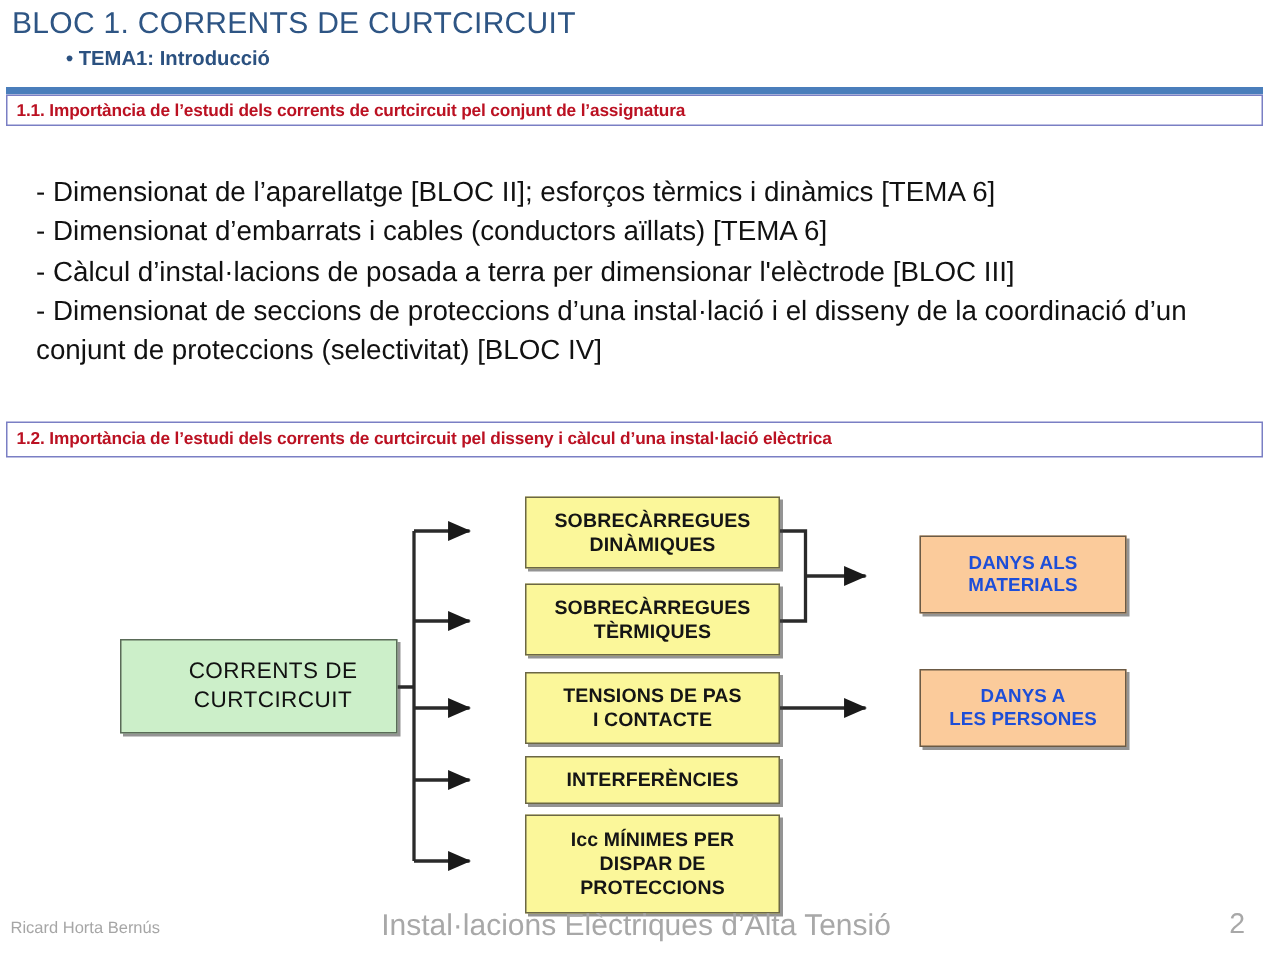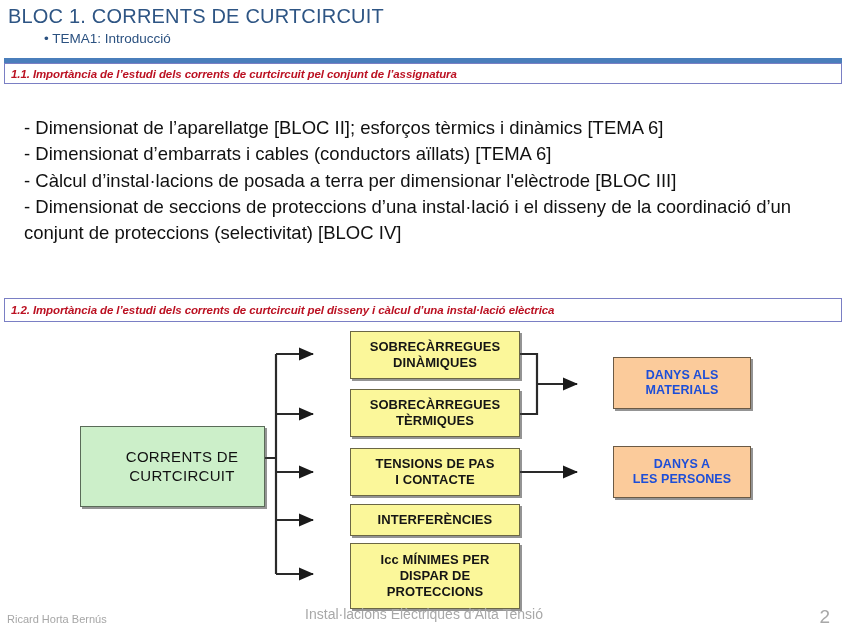--- a/index.html
+++ b/index.html
@@ -27,21 +27,21 @@
     letter-spacing: 0.2px;
     color: #2e5584;
     font-family: "Liberation Sans", sans-serif;
     white-space: nowrap;
   }
   #slide-subtitle {
     position: absolute;
     left: 44px;
     top: 31px;
     font-size: 13.5px;
-    font-weight: normal;
+    font-weight: bold;
     color: #2b5180;
     white-space: nowrap;
   }
 
   
   .section-banner {
     position: absolute;
     left: 4px;
     width: 838px;
   }
@@ -58,26 +58,25 @@
     display: flex;
     align-items: center;
     padding-left: 6px;
   }
   .banner-text {
     font-size: 11.5px;
     font-weight: bold;
     color: #bb1122;
     white-space: nowrap;
     letter-spacing: -0.1px;
-    font-style: italic;
   }
 
   #banner-1 { top: 58px; }
   #banner-2 { top: 281px; }
-  #banner-2 .banner-box { height: 24px; margin-top: 17px; }
+  #banner-2 .banner-box { height: 24px; }
 
   
   #body-list {
     position: absolute;
     left: 24px;
     top: 115px;
     width: 800px;
     font-size: 18.5px;
     color: #111111;
     line-height: 1.42;
@@ -152,21 +151,21 @@
     font-size: 11px;
     color: #a6a6a6;
     white-space: nowrap;
   }
   #footer-center {
     position: absolute;
     left: 0;
     top: 606px;
     width: 848px;
     text-align: center;
-    font-size: 14px;
+    font-size: 20px;
     color: #a8a8a8;
     white-space: nowrap;
   }
   #footer-page {
     position: absolute;
     right: 18px;
     top: 606px;
     font-size: 19px;
     color: #a8a8a8;
   }
@@ -220,21 +219,21 @@
         <path d="M276,202 L313,202" marker-end="url(#arrowhead)"></path>
         <path d="M276,256 L313,256" marker-end="url(#arrowhead)"></path>
 
         <path d="M489,36 L537,36 L537,96 L489,96"></path>
         <path d="M537,66 L577,66" marker-end="url(#arrowhead)"></path>
 
         <path d="M489,154 L577,154" marker-end="url(#arrowhead)"></path>
       </g>
     </svg>
 
-    <div class="node node-source" style="left:48px; top:108px; width:185px; height:81px;padding-left:19px;">
+    <div class="node node-source" style="left:48px; top:108px; width:185px; height:63px;padding-left:19px;">
       <span class="node-label">CORRENTS DE
 CURTCIRCUIT</span>
     </div>
 
     <div class="node node-mid" style="left:318px; top:13px; width:170px; height:48px;">
       <span class="node-label">SOBRECÀRREGUES
 DINÀMIQUES</span>
     </div>
     <div class="node node-mid" style="left:318px; top:71px; width:170px; height:48px;">
       <span class="node-label">SOBRECÀRREGUES

